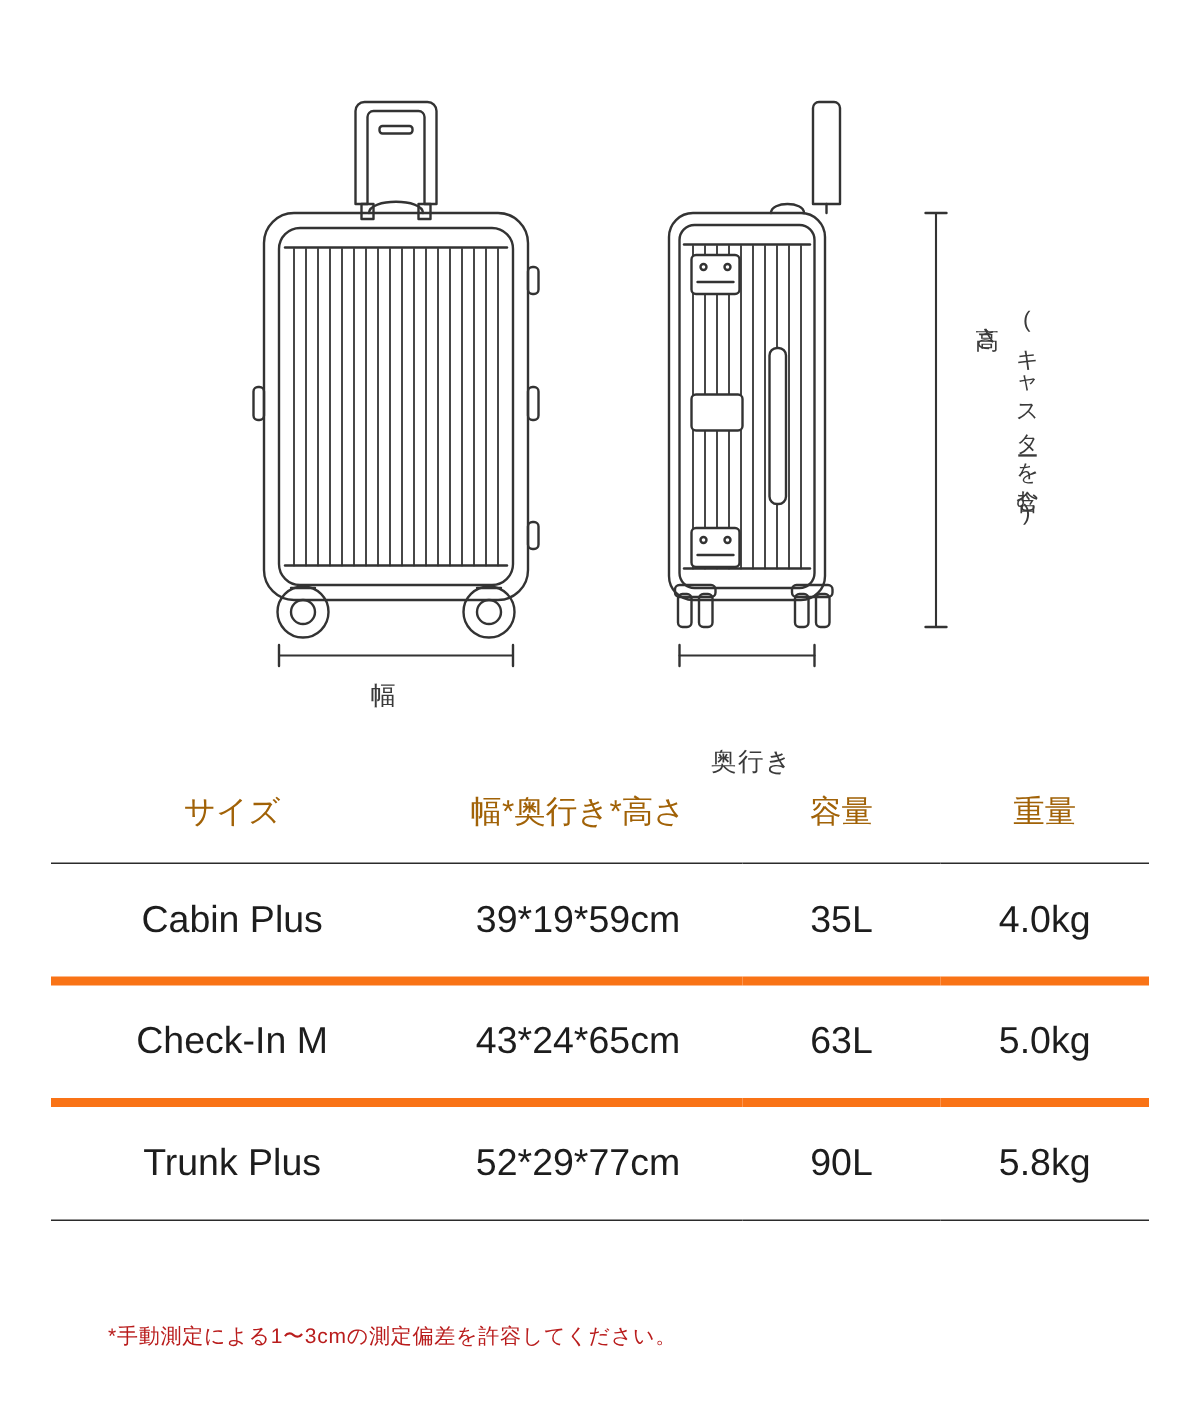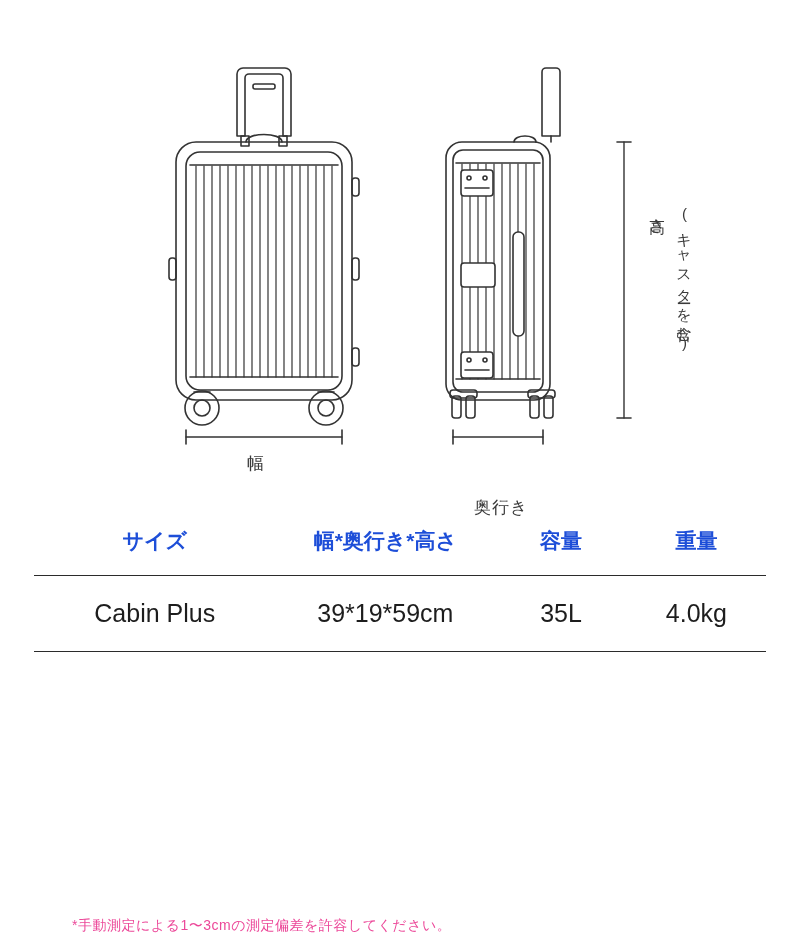--- a/index.html
+++ b/index.html
@@ -74,23 +74,23 @@
 
   
   .spec-table {
     position: absolute;
     left: 34px;
     top: 515px;
     width: 732px;
     border-collapse: collapse;
   }
   .spec-table th {
-    font-weight: bold;
+    font-weight: normal;
     font-size: 21px;
-    color: #1d4ed8;
+    color: #a16207;
     padding: 12px 0 20px 0;
     text-align: center;
   }
   .spec-table thead tr {
     border-bottom: 1.6px solid #2b2b2b;
   }
   .spec-table td {
     font-size: 25px;
     color: #1d1d1d;
     padding: 23px 0 23px 0;
@@ -103,23 +103,22 @@
   .col-size   { width: 33%; }
   .col-dim    { width: 30%; }
   .col-cap    { width: 18%; }
   .col-weight { width: 19%; }
 
   .footnote {
     position: absolute;
     left: 72px;
     top: 882px;
     font-size: 14px;
-    color: #ec4899;
+    color: #b91c1c;
     letter-spacing: 0.5px;
-    margin-top: 35px;
   }
 </style>
 </head>
 <body>
 
 <div class="page">
 
   <div class="illustration">
     <svg width="800" height="500" viewBox="0 0 800 500" xmlns="http://www.w3.org/2000/svg">
       <g fill="none" stroke="#333333" stroke-width="1.6" stroke-linejoin="round" stroke-linecap="round">
@@ -255,18 +254,30 @@
         <th class="col-weight">重量</th>
       </tr>
     </thead>
     <tbody>
       <tr>
         <td>Cabin Plus</td>
         <td>39*19*59cm</td>
         <td>35L</td>
         <td>4.0kg</td>
       </tr>
+      <tr>
+        <td>Check-In M</td>
+        <td>43*24*65cm</td>
+        <td>63L</td>
+        <td>5.0kg</td>
+      </tr>
+      <tr>
+        <td>Trunk Plus</td>
+        <td>52*29*77cm</td>
+        <td>90L</td>
+        <td>5.8kg</td>
+      </tr>
     </tbody>
   </table>
 
   <div class="footnote">*手動測定による1〜3cmの測定偏差を許容してください。</div>
 
 </div>
 
 </body></html>

